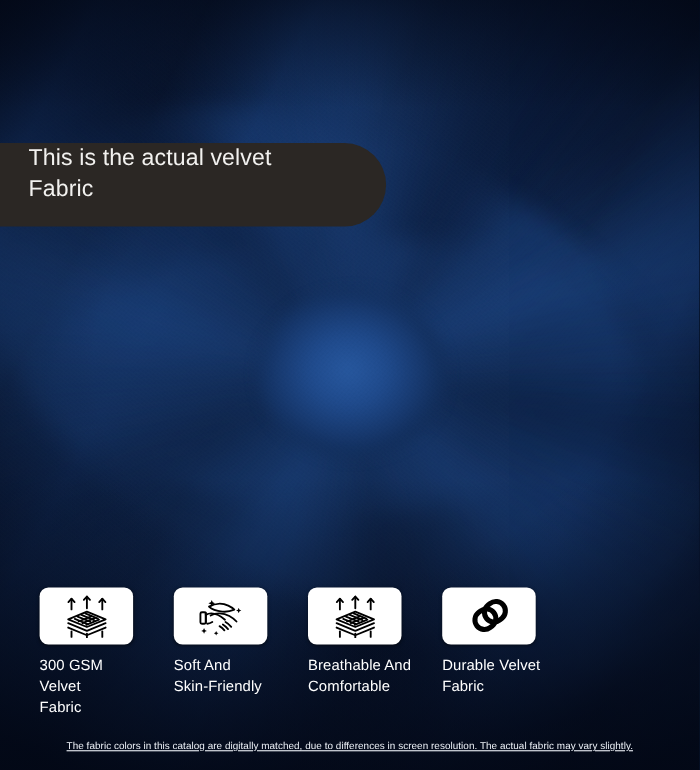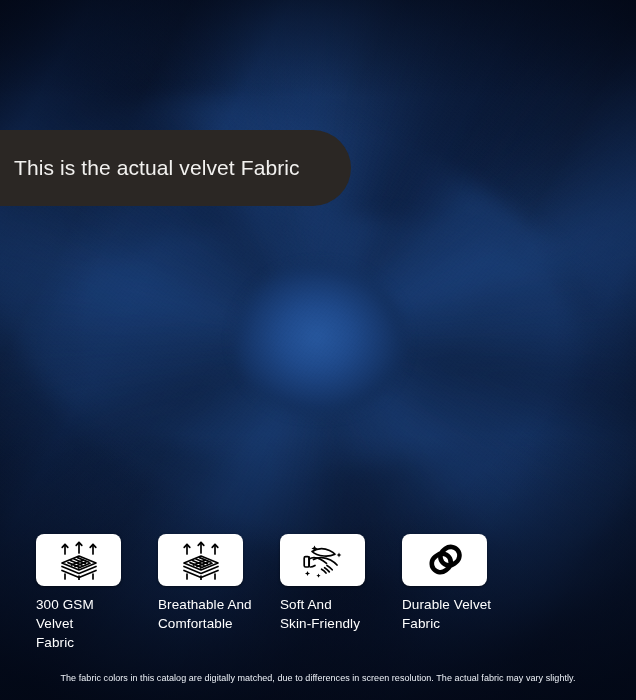--- a/index.html
+++ b/index.html
@@ -129,23 +129,23 @@
   .caption-banner {
     position: absolute;
     left: 0;
     top: 130px;
     width: 351px;
     height: 76px;
     background: #2b2724;
     border-top-right-radius: 38px;
     border-bottom-right-radius: 38px;
     display: flex;
-    align-items: center;
+    align-items: flex-start;
     box-sizing: border-box;
-    padding: 0 44px 0 14px;
+    padding: 0 44px 0 26px;
   }
   .caption-text {
     color: #f2f1ef;
     font-size: 21px;
     line-height: 28px;
     font-weight: 400;
     letter-spacing: 0.1px;
   }
 
   
@@ -187,20 +187,21 @@
   .disclaimer {
     position: absolute;
     left: 0;
     right: 0;
     top: 672px;
     text-align: center;
     color: #eef2f8;
     font-size: 9px;
     line-height: 13px;
     letter-spacing: 0.05px;
+    text-decoration: underline;
   }
 </style>
 </head>
 <body>
 
 <div id="page">
 
   <div class="velvet-base"></div>
   <div class="velvet-folds"></div>
 
@@ -249,20 +250,46 @@
       </div>
       <div class="feature-label">300 GSM
 Velvet
 Fabric</div>
     </div>
 
     <div class="feature">
       <div class="feature-card">
         <svg width="54" height="40" viewBox="0 0 54 40">
           <g fill="none" stroke="#000" stroke-width="1.7" stroke-linecap="round" stroke-linejoin="round">
+            <path d="M16 11.5 C21 8.5 28 8 33.5 10.5 C37.5 12.3 39 14.2 39 14.2 C39 14.2 34 16.5 28 16 C22.5 15.5 18 13.5 16 11.5 Z"></path>
+            <path d="M17.5 19.5 C22 16.8 29 17 34.5 20 C38.5 22.2 41 25 41 25"></path>
+            <path d="M13 19 C13 19 15.5 17.6 18 17.6 C22 17.6 27 20.2 30.5 23.4"></path>
+            <path d="M31 25.5 C33 26.6 34.8 28.2 36.2 29.8"></path>
+            <path d="M28.6 27.7 C30.4 28.8 32 30.3 33.3 31.9"></path>
+            <path d="M25.6 29.2 C27.3 30.2 28.8 31.5 30 33"></path>
+            <path d="M13 17 L13 26.5"></path>
+            <rect x="8.2" y="16.6" width="5" height="10.4" rx="1.4"></rect>
+            <path d="M19 25.5 C19 25.5 16.5 27 14.5 27"></path>
+          </g>
+          <g fill="#000">
+            <path d="M18.5 5.4 l0.95 2.1 2.1 0.95 -2.1 0.95 -0.95 2.1 -0.95 -2.1 -2.1 -0.95 2.1 -0.95 Z"></path>
+            <path d="M43 12.6 l0.75 1.65 1.65 0.75 -1.65 0.75 -0.75 1.65 -0.75 -1.65 -1.65 -0.75 1.65 -0.75 Z"></path>
+            <path d="M11.5 31 l0.8 1.75 1.75 0.8 -1.75 0.8 -0.8 1.75 -0.8 -1.75 -1.75 -0.8 1.75 -0.8 Z"></path>
+            <path d="M22.5 33.6 l0.65 1.45 1.45 0.65 -1.45 0.65 -0.65 1.45 -0.65 -1.45 -1.45 -0.65 1.45 -0.65 Z"></path>
+          </g>
+        </svg>
+      </div>
+      <div class="feature-label">Soft And
+Skin-Friendly</div>
+    </div>
+
+    <div class="feature">
+      <div class="feature-card">
+        <svg width="54" height="40" viewBox="0 0 54 40">
+          <g fill="none" stroke="#000" stroke-width="1.7" stroke-linecap="round" stroke-linejoin="round">
             <path d="M13 4.5 L13 14"></path>
               <path d="M10.2 7.3 L13 4.3 L15.8 7.3"></path>
             <path d="M27 2.5 L27 13"></path>
               <path d="M24.2 5.3 L27 2.3 L29.8 5.3"></path>
             <path d="M41 4.5 L41 14"></path>
               <path d="M38.2 7.3 L41 4.3 L43.8 7.3"></path>
             <path d="M27 16 L44 23 L27 30 L10 23 Z"></path>
             <path d="M10 26.5 L27 33.5 L44 26.5"></path>
             <path d="M10 30.5 L27 37.5 L44 30.5"></path>
             <path d="M18.5 20.5 L30 25.2"></path>
@@ -277,46 +304,20 @@
             <path d="M27 36 L27 39.6"></path>
           </g>
         </svg>
       </div>
       <div class="feature-label">Breathable And
 Comfortable</div>
     </div>
 
     <div class="feature">
       <div class="feature-card">
-        <svg width="54" height="40" viewBox="0 0 54 40">
-          <g fill="none" stroke="#000" stroke-width="1.7" stroke-linecap="round" stroke-linejoin="round">
-            <path d="M16 11.5 C21 8.5 28 8 33.5 10.5 C37.5 12.3 39 14.2 39 14.2 C39 14.2 34 16.5 28 16 C22.5 15.5 18 13.5 16 11.5 Z"></path>
-            <path d="M17.5 19.5 C22 16.8 29 17 34.5 20 C38.5 22.2 41 25 41 25"></path>
-            <path d="M13 19 C13 19 15.5 17.6 18 17.6 C22 17.6 27 20.2 30.5 23.4"></path>
-            <path d="M31 25.5 C33 26.6 34.8 28.2 36.2 29.8"></path>
-            <path d="M28.6 27.7 C30.4 28.8 32 30.3 33.3 31.9"></path>
-            <path d="M25.6 29.2 C27.3 30.2 28.8 31.5 30 33"></path>
-            <path d="M13 17 L13 26.5"></path>
-            <rect x="8.2" y="16.6" width="5" height="10.4" rx="1.4"></rect>
-            <path d="M19 25.5 C19 25.5 16.5 27 14.5 27"></path>
-          </g>
-          <g fill="#000">
-            <path d="M18.5 5.4 l0.95 2.1 2.1 0.95 -2.1 0.95 -0.95 2.1 -0.95 -2.1 -2.1 -0.95 2.1 -0.95 Z"></path>
-            <path d="M43 12.6 l0.75 1.65 1.65 0.75 -1.65 0.75 -0.75 1.65 -0.75 -1.65 -1.65 -0.75 1.65 -0.75 Z"></path>
-            <path d="M11.5 31 l0.8 1.75 1.75 0.8 -1.75 0.8 -0.8 1.75 -0.8 -1.75 -1.75 -0.8 1.75 -0.8 Z"></path>
-            <path d="M22.5 33.6 l0.65 1.45 1.45 0.65 -1.45 0.65 -0.65 1.45 -0.65 -1.45 -1.45 -0.65 1.45 -0.65 Z"></path>
-          </g>
-        </svg>
-      </div>
-      <div class="feature-label">Soft And
-Skin-Friendly</div>
-    </div>
-
-    <div class="feature">
-      <div class="feature-card">
         <svg width="46" height="40" viewBox="0 0 46 40">
           <g fill="none" stroke="#000" stroke-width="4.6" stroke-linecap="round" stroke-linejoin="round">
             <g transform="rotate(-38 23 20)">
               <rect x="8.5" y="11.4" width="19.5" height="17.2" rx="8.6"></rect>
               <rect x="19.5" y="11.4" width="19.5" height="17.2" rx="8.6"></rect>
             </g>
           </g>
         </svg>
       </div>
       <div class="feature-label">Durable Velvet

